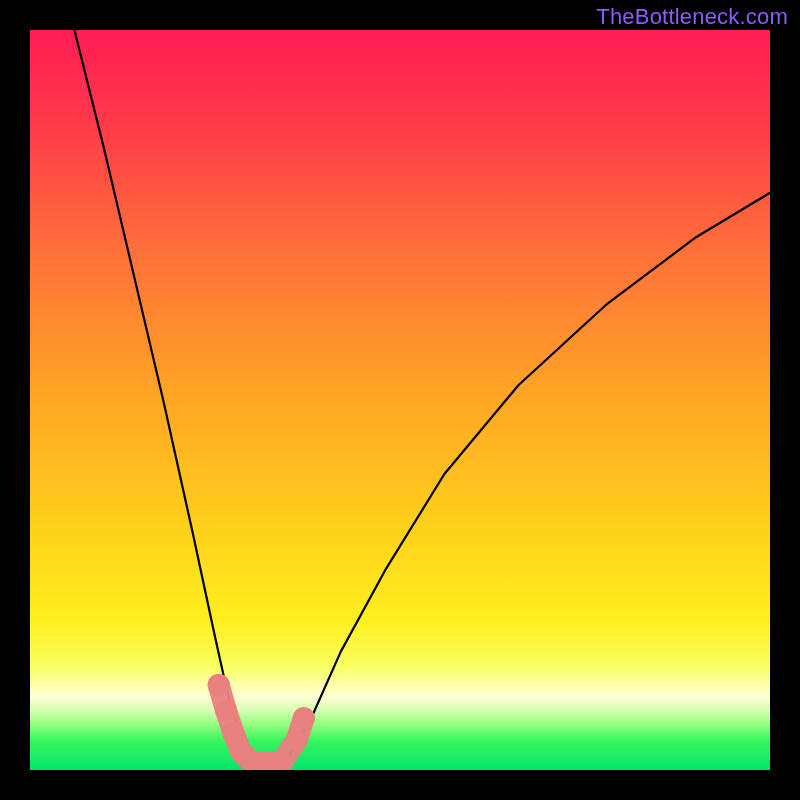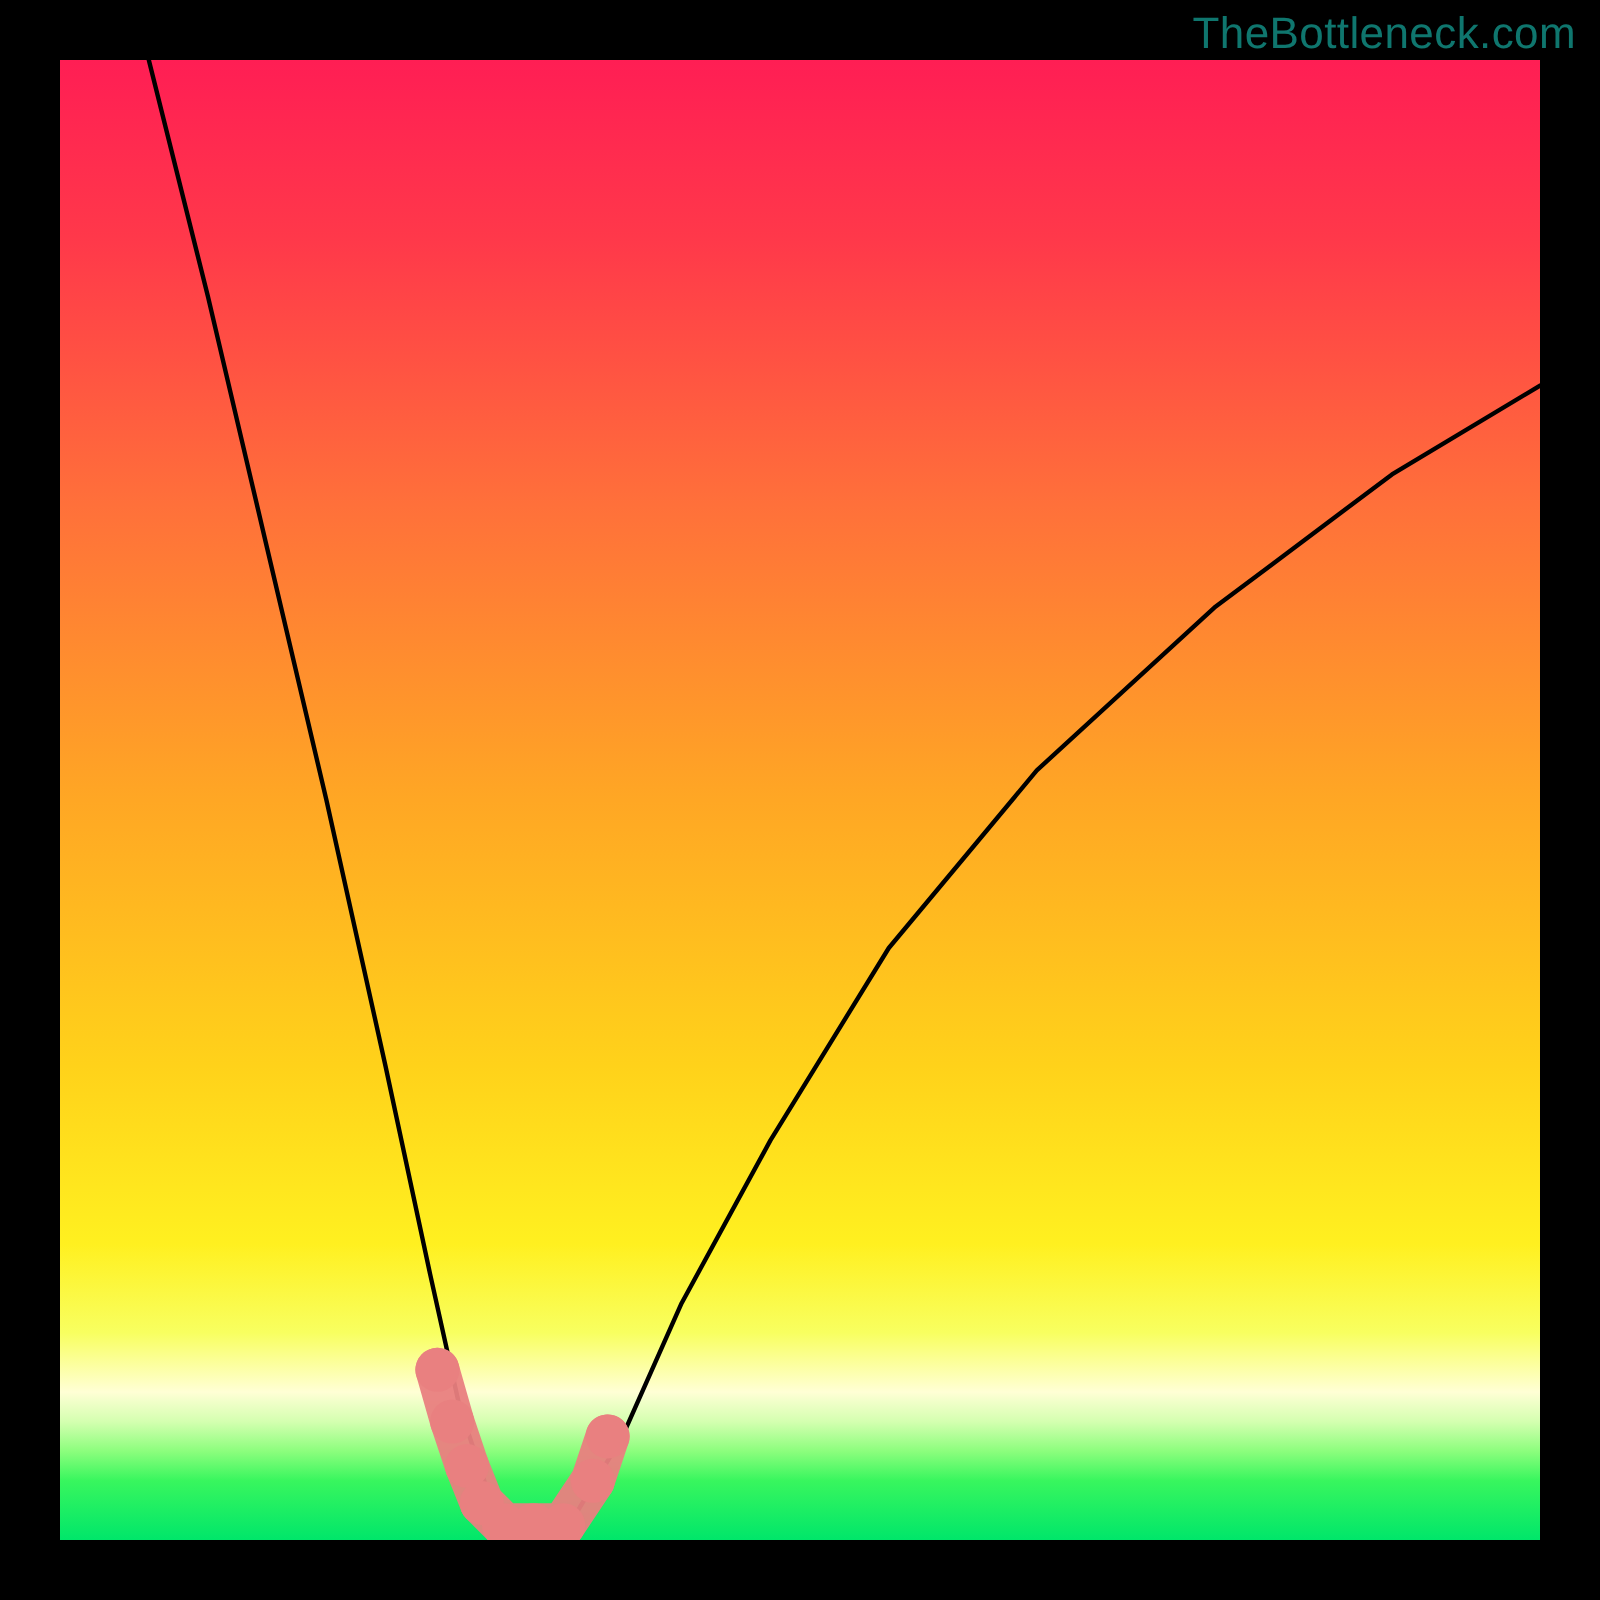--- a/index.html
+++ b/index.html
@@ -27,21 +27,21 @@
     height: 740px;
     overflow: hidden;
   }
   .plot-area svg {
     display: block;
   }
   .watermark {
     position: absolute;
     top: 4px;
     right: 12px;
-    color: #0f766e;
+    color: #8b5cf6;
     font-size: 22px;
     font-weight: 500;
     letter-spacing: 0.2px;
     user-select: none;
   }
 </style>
 </head>
 <body>
 
 <div class="frame">

